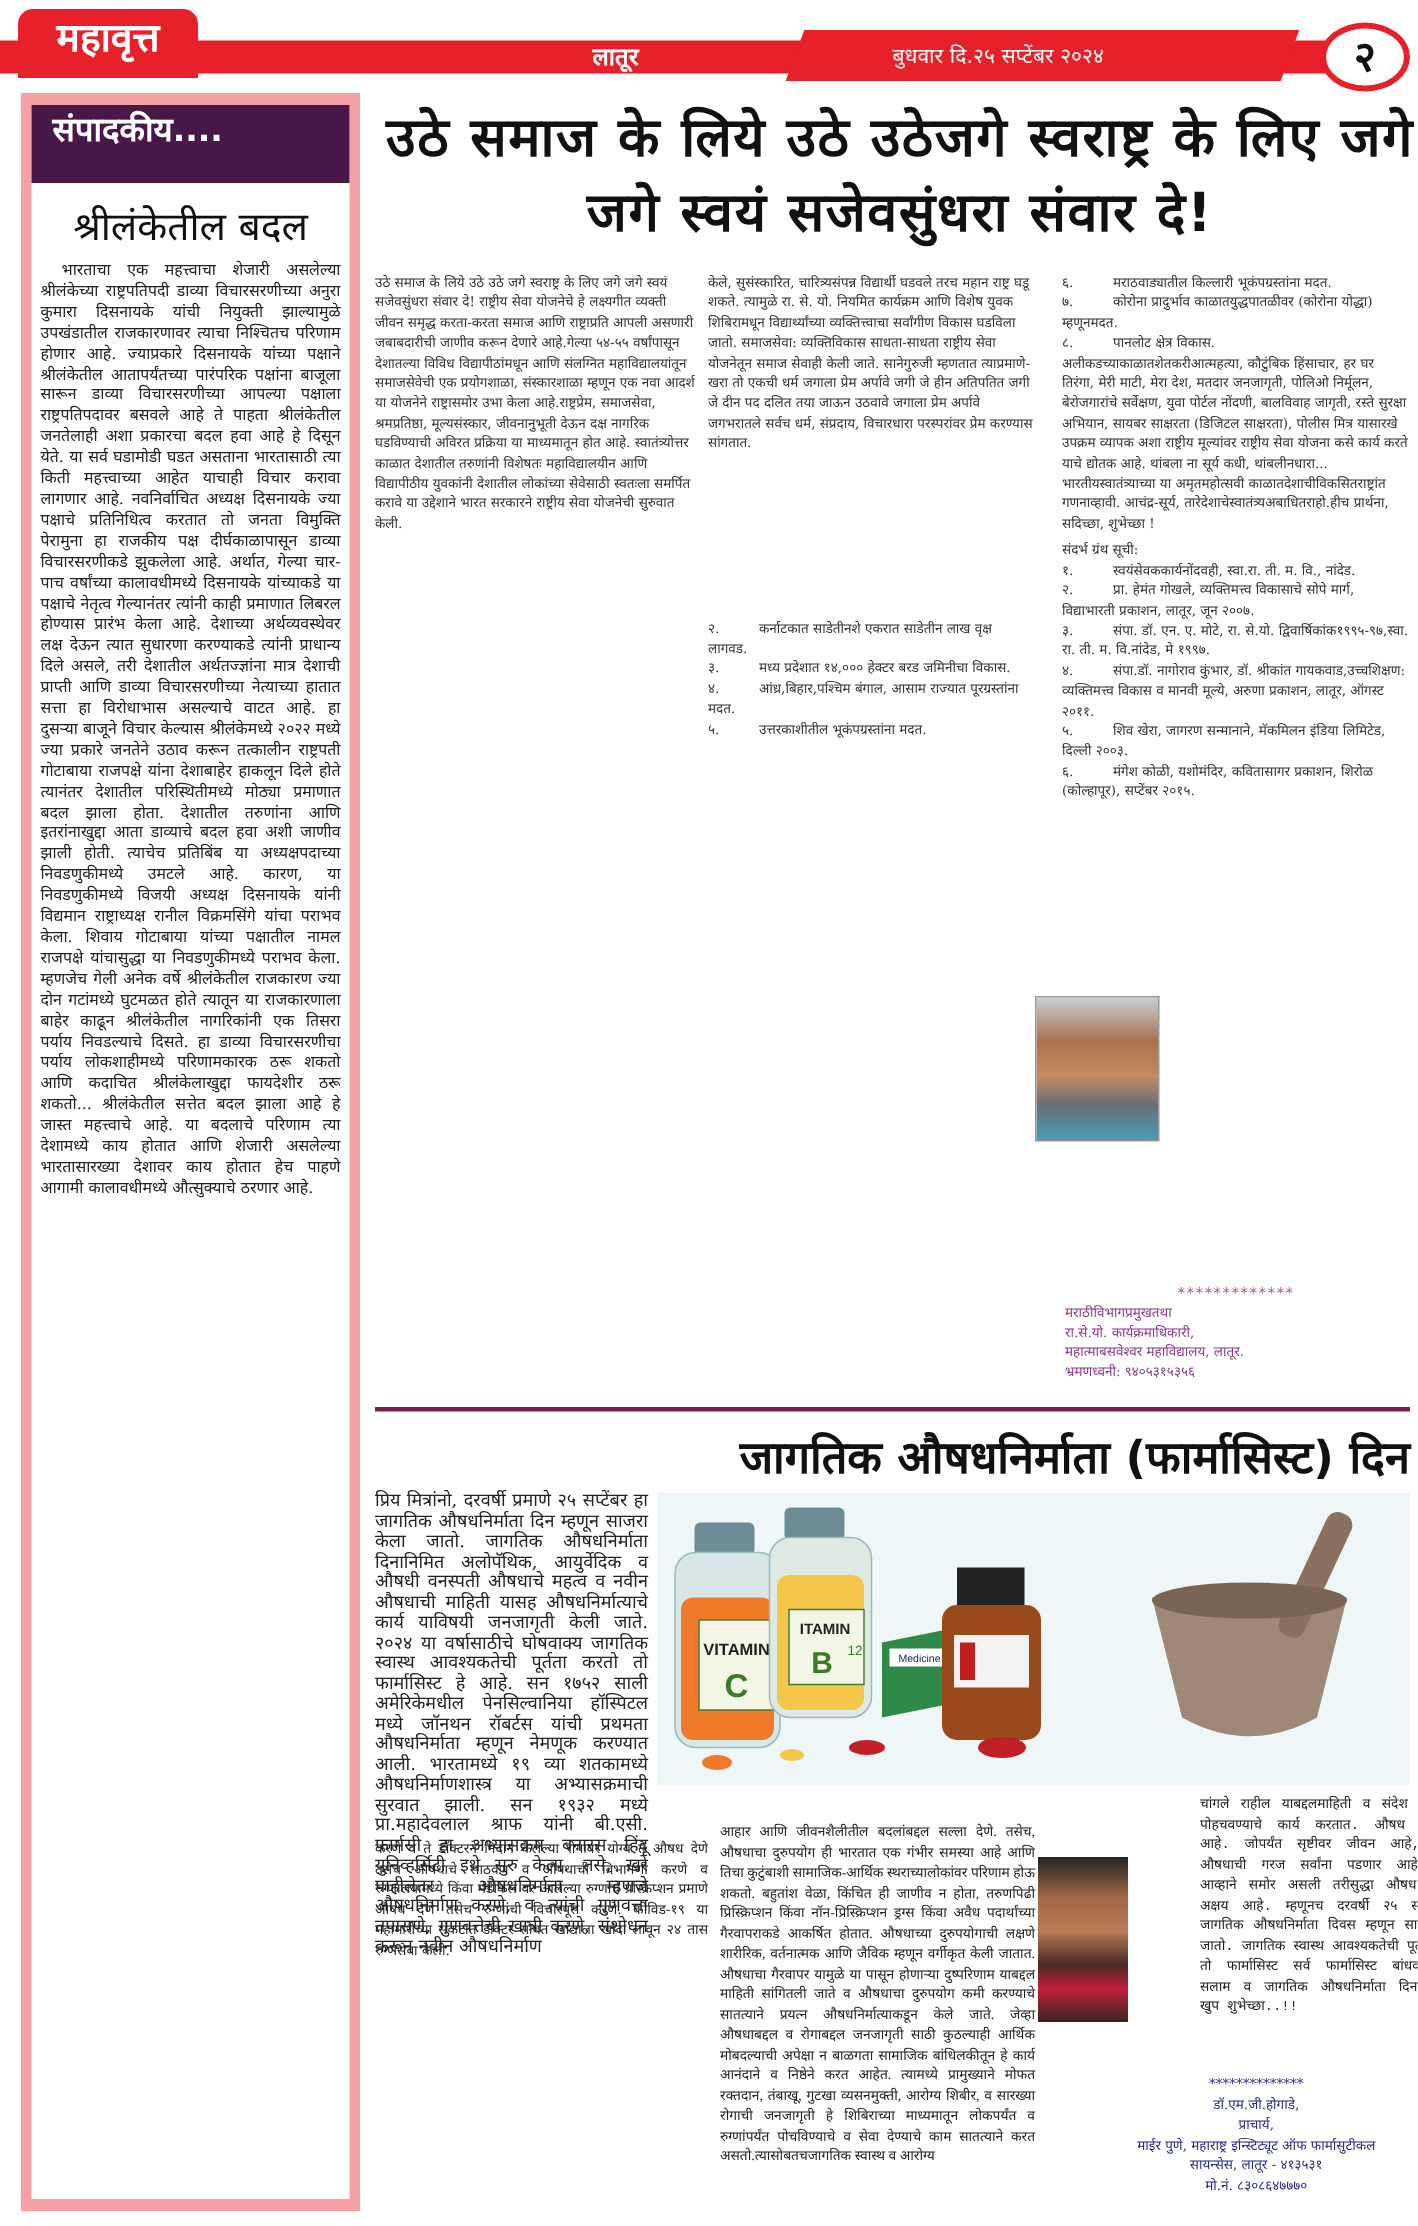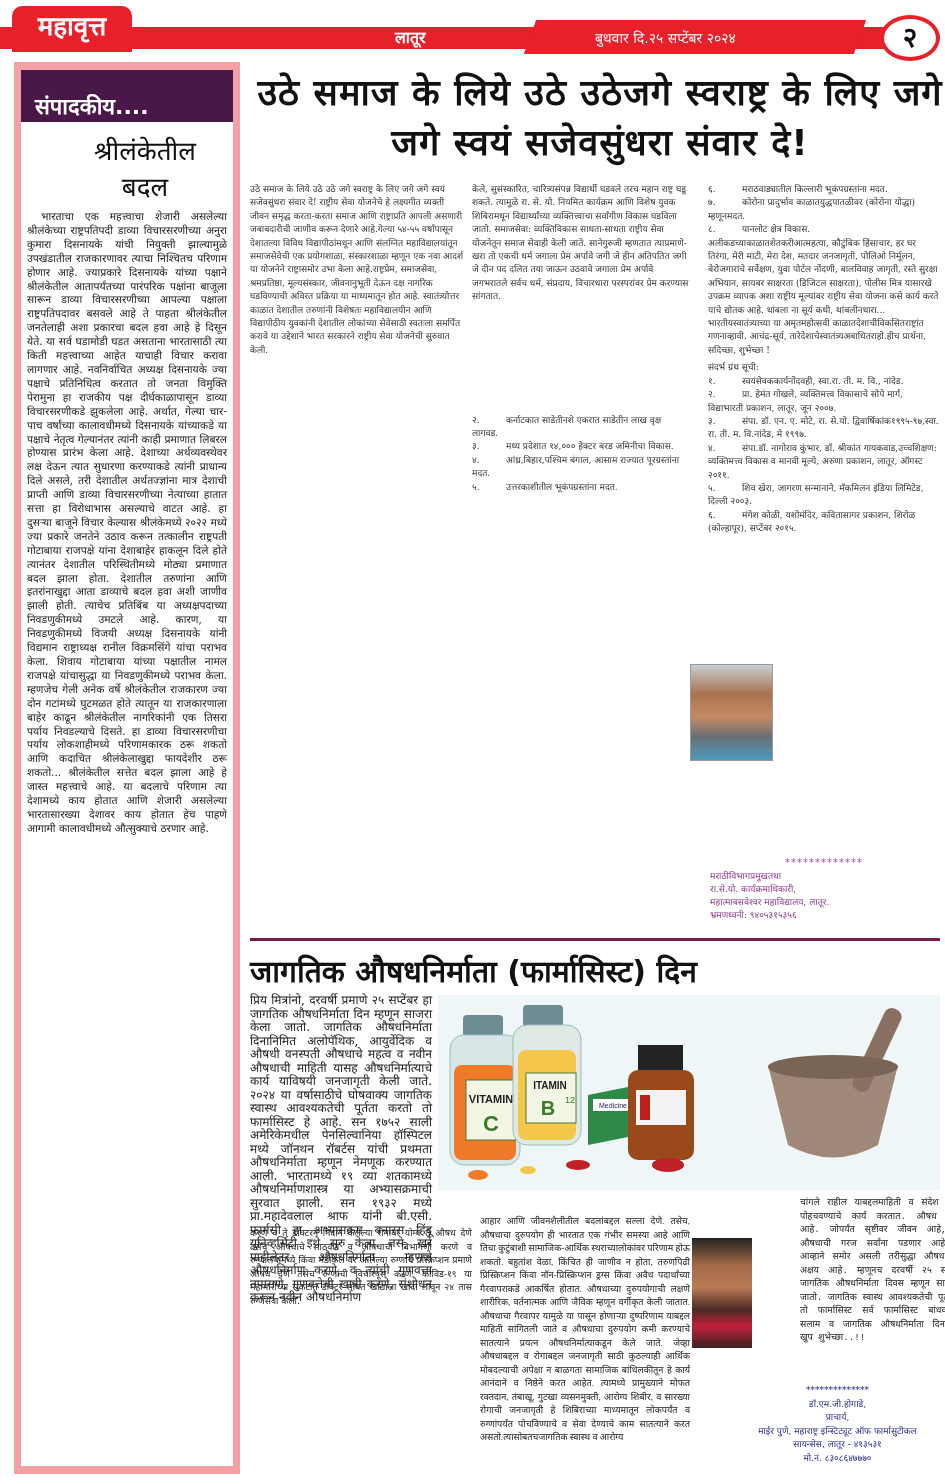--- a/index.html
+++ b/index.html
@@ -7,37 +7,37 @@
   .masthead { position: absolute; left: 0; top: 0; width: 940px; height: 56px; }
   .mast-bar { position: absolute; left: 0; top: 27px; width: 905px; height: 22px; background: #e8202a; }
   .mast-logo { position: absolute; left: 12px; top: 6px; width: 120px; height: 46px; background: #e8202a; border-radius: 10px 10px 0 0; color: #fff; font-size: 26px; font-weight: bold; text-align: center; line-height: 40px; }
   .mast-city { position: absolute; left: 395px; top: 27px; color: #fff; font-size: 16px; font-weight: bold; line-height: 22px; }
   .mast-date-box { position: absolute; left: 530px; top: 20px; width: 330px; height: 34px; background: #e8202a; transform: skewX(-20deg); }
   .mast-date { position: absolute; left: 595px; top: 27px; color: #fff; font-size: 14px; line-height: 22px; }
   .mast-page { position: absolute; left: 880px; top: 15px; width: 60px; height: 46px; border: 4px solid #e8202a; border-radius: 50%; background:#fff; color: #111; font-size: 28px; font-weight: bold; text-align: center; line-height: 38px; }
 
   .editorial { position: absolute; left: 14px; top: 62px; width: 226px; height: 1412px; background: #f4a0a4; padding: 8px 7px; }
   .editorial-inner { background: #fff; width: 100%; height: 100%; }
-  .edit-label { background: #4a1848; color: #fff; font-size: 22px; font-weight: bold; padding: 20px 14px; height: 52px; }
-  .edit-title { font-size: 26px; text-align: center; padding: 10px 16px 6px; color: #111; margin-left: 36px; }
+  .edit-label { background: #4a1848; color: #fff; font-size: 22px; font-weight: bold; padding: 0 14px; height: 52px; }
+  .edit-title { font-size: 26px; text-align: center; padding: 10px 16px 6px; color: #111; }
   .edit-body { font-family: "DejaVu Serif", serif; font-size: 10.6px; line-height: 13.9px; text-align: justify; padding: 0 6px; color: #222; text-indent: 14px; }
 
   .main-headline { position: absolute; left: 255px; top: 68px; width: 690px; font-size: 36px; font-weight: bold; line-height: 50px; text-align: center; color: #111; letter-spacing: 1px; }
   .col { position: absolute; font-family: "DejaVu Serif", serif; font-size: 9px; line-height: 13.4px; color: #333; }
   .col p { margin-bottom: 0; }
   .col1 { left: 250px; top: 183px; width: 215px; }
   .col2 { left: 472px; top: 183px; width: 218px; }
   .col3 { left: 708px; top: 183px; width: 232px; }
 
   .photo1 { position: absolute; left: 690px; top: 664px; width: 83px; height: 97px; background: linear-gradient(180deg,#c9ced4 0%,#a9734f 30%,#c58a64 55%,#6b6e74 75%,#4a9bbd 100%); border: 1px solid #999; }
   .signature { position: absolute; left: 710px; top: 870px; font-size: 9px; line-height: 13px; color: #8a3a8a; font-family: "DejaVu Serif", serif; }
   .stars { position: absolute; left: 785px; top: 857px; color: #a050a0; font-size: 10px; letter-spacing: 1px; }
   .divider { position: absolute; left: 250px; top: 938px; width: 690px; height: 3px; background: #7a1b4a; }
 
-  .pharma-title { position: absolute; left: 250px; top: 950px; width: 690px; text-align: left; font-size: 30px; font-weight: bold; color: #111; }
+  .pharma-title { position: absolute; left: 250px; top: 950px; width: 690px; text-align: right; font-size: 30px; font-weight: bold; color: #111; }
   .pharma-intro { position: absolute; left: 250px; top: 994px; width: 182px; font-family: "DejaVu Serif", serif; font-size: 12px; line-height: 13.5px; text-align: justify; color: #222; }
   .pharma-img { position: absolute; left: 438px; top: 995px; width: 502px; height: 195px; background: #f4f9fa; overflow: hidden; }
   .pharma-left-bottom { position: absolute; left: 250px; top: 1226px; width: 222px; font-family: "DejaVu Serif", serif; font-size: 9.2px; line-height: 13.5px; text-align: justify; color: #222; }
   .pharma-mid { position: absolute; left: 480px; top: 1215px; width: 210px; font-family: Liberation Serif, serif; font-size: 9.2px; line-height: 13.5px; text-align: justify; color: #222; }
   .photo2 { position: absolute; left: 692px; top: 1238px; width: 60px; height: 110px; background: linear-gradient(180deg,#222 0%,#a56a48 25%,#b97a55 45%,#4a2a25 65%,#c0203a 80%,#3a2420 100%); }
   .pharma-right { position: absolute; left: 800px; top: 1196px; width: 180px; font-family: Liberation Mono, monospace; font-size: 9.2px; line-height: 13.5px; text-align: justify; color: #222; }
   .pharma-sign { position: absolute; left: 730px; top: 1384px; width: 215px; text-align: center; font-size: 9px; line-height: 13.5px; color: #2a2a8a; font-family: "DejaVu Serif", serif; }
 </style>
 </head>
 <body>

